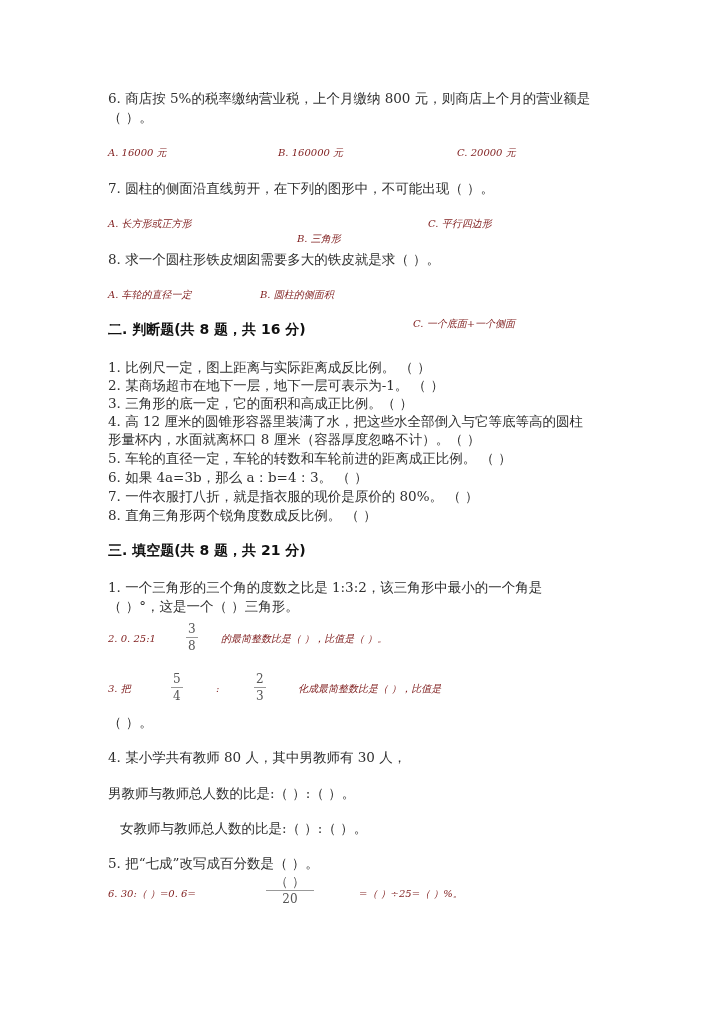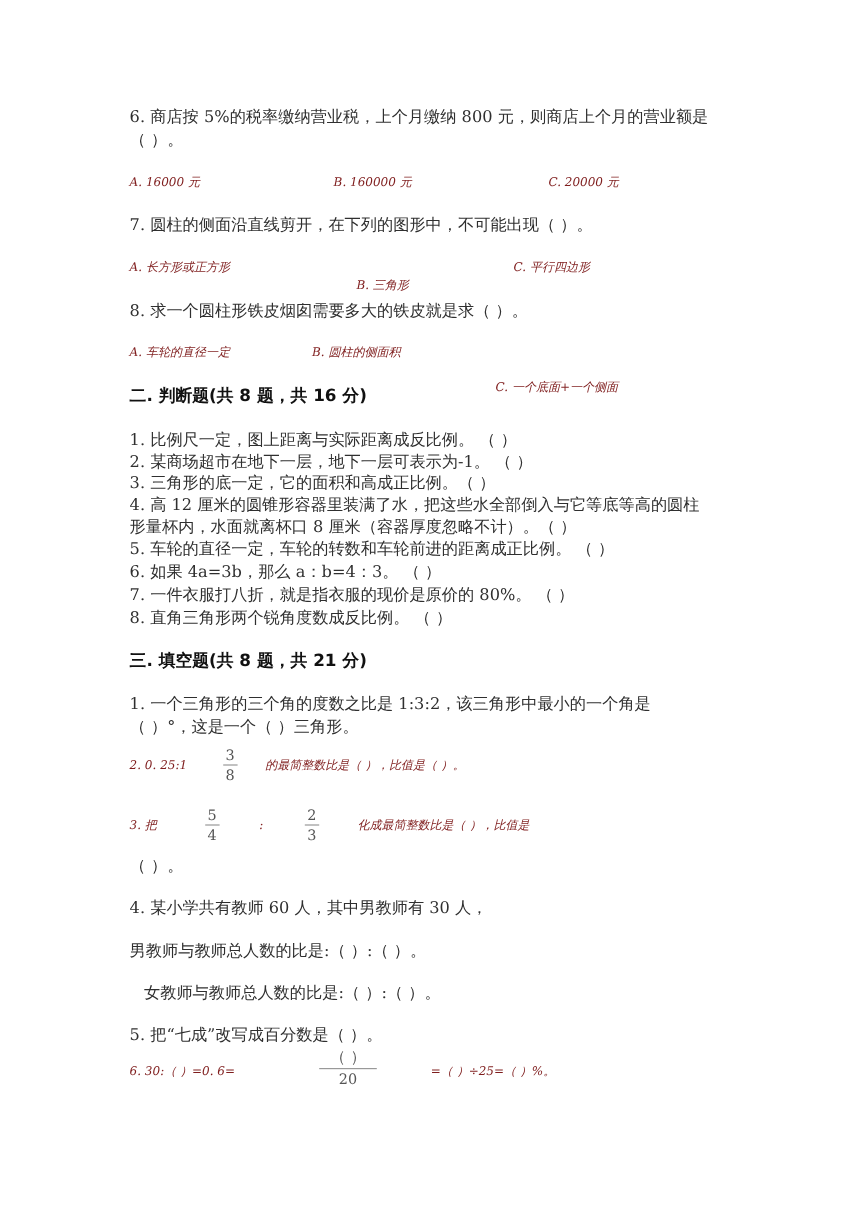--- a/index.html
+++ b/index.html
@@ -80,21 +80,21 @@
 </div>
 <div class="opt" style="top:680px; left:216px;">:</div>
 <div class="frac" style="top:672px; left:254px;">
   <span class="num">2</span>
   <span class="bar"></span>
   <span class="den">3</span>
 </div>
 <div class="opt" style="top:680px; left:298px;">化成最简整数比是（        ），比值是</div>
 <div class="line" style="top:713px;">（        ）。</div>
 
-<div class="line" style="top:748px;">4. 某小学共有教师 60 人，其中男教师有 30 人，</div>
+<div class="line" style="top:748px;">4. 某小学共有教师 80 人，其中男教师有 30 人，</div>
 <div class="line" style="top:784px;">男教师与教师总人数的比是:（        ）:（        ）。</div>
 <div class="line" style="top:819px;margin-left:12px;">女教师与教师总人数的比是:（        ）:（        ）。</div>
 
 <div class="line" style="top:854px;">5. 把“七成”改写成百分数是（              ）。</div>
 
 <div class="opt" style="top:885px; left:108px;">6. 30:（        ）=0. 6=</div>
 <div class="frac wide" style="top:875px; left:266px;">
   <span class="num">（   ）</span>
   <span class="bar"></span>
   <span class="den">20</span>

